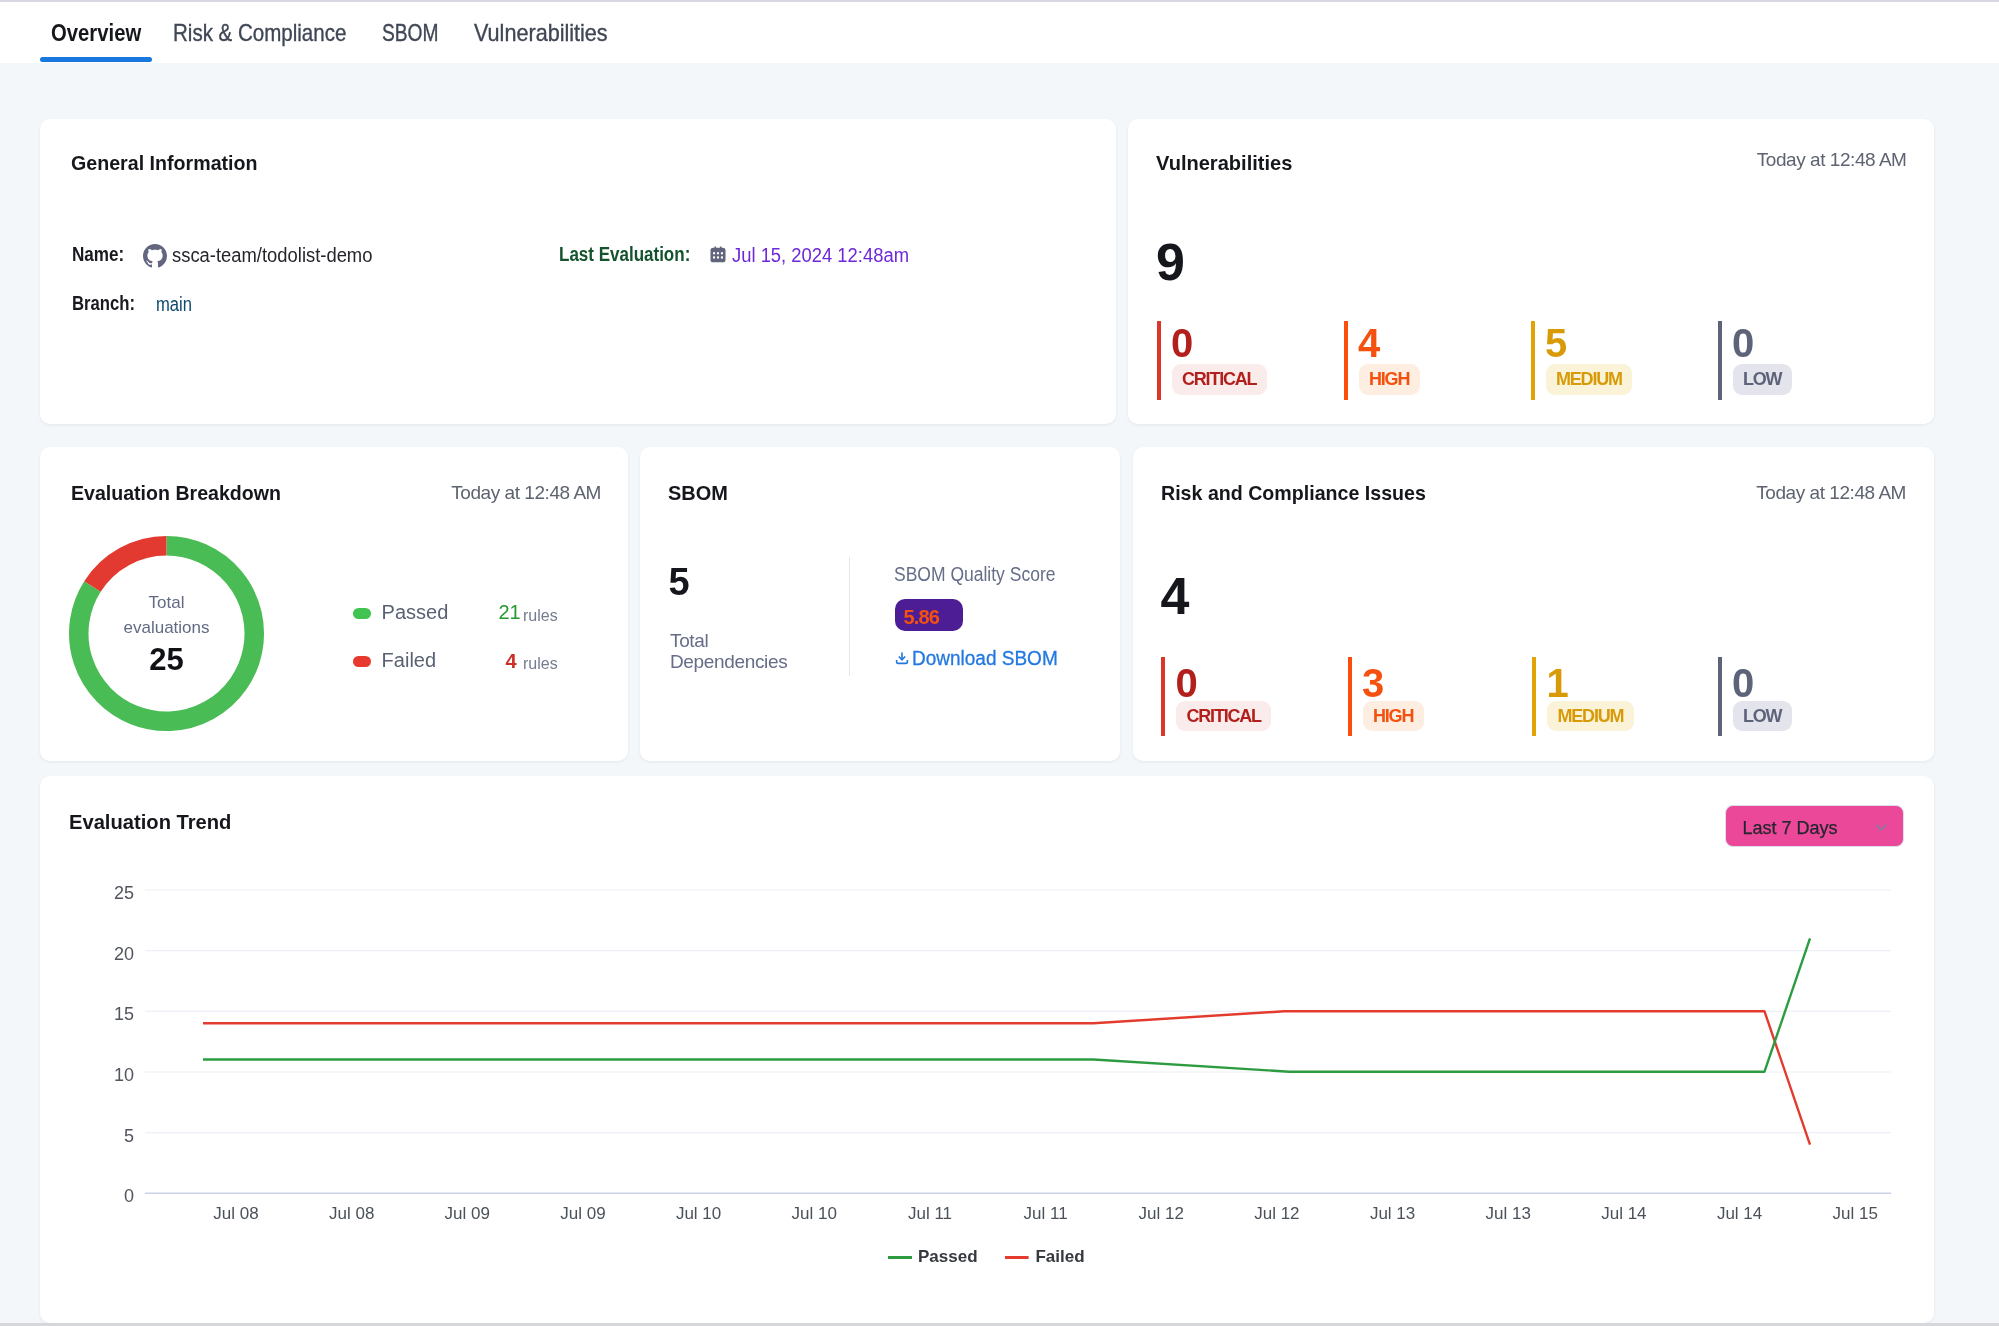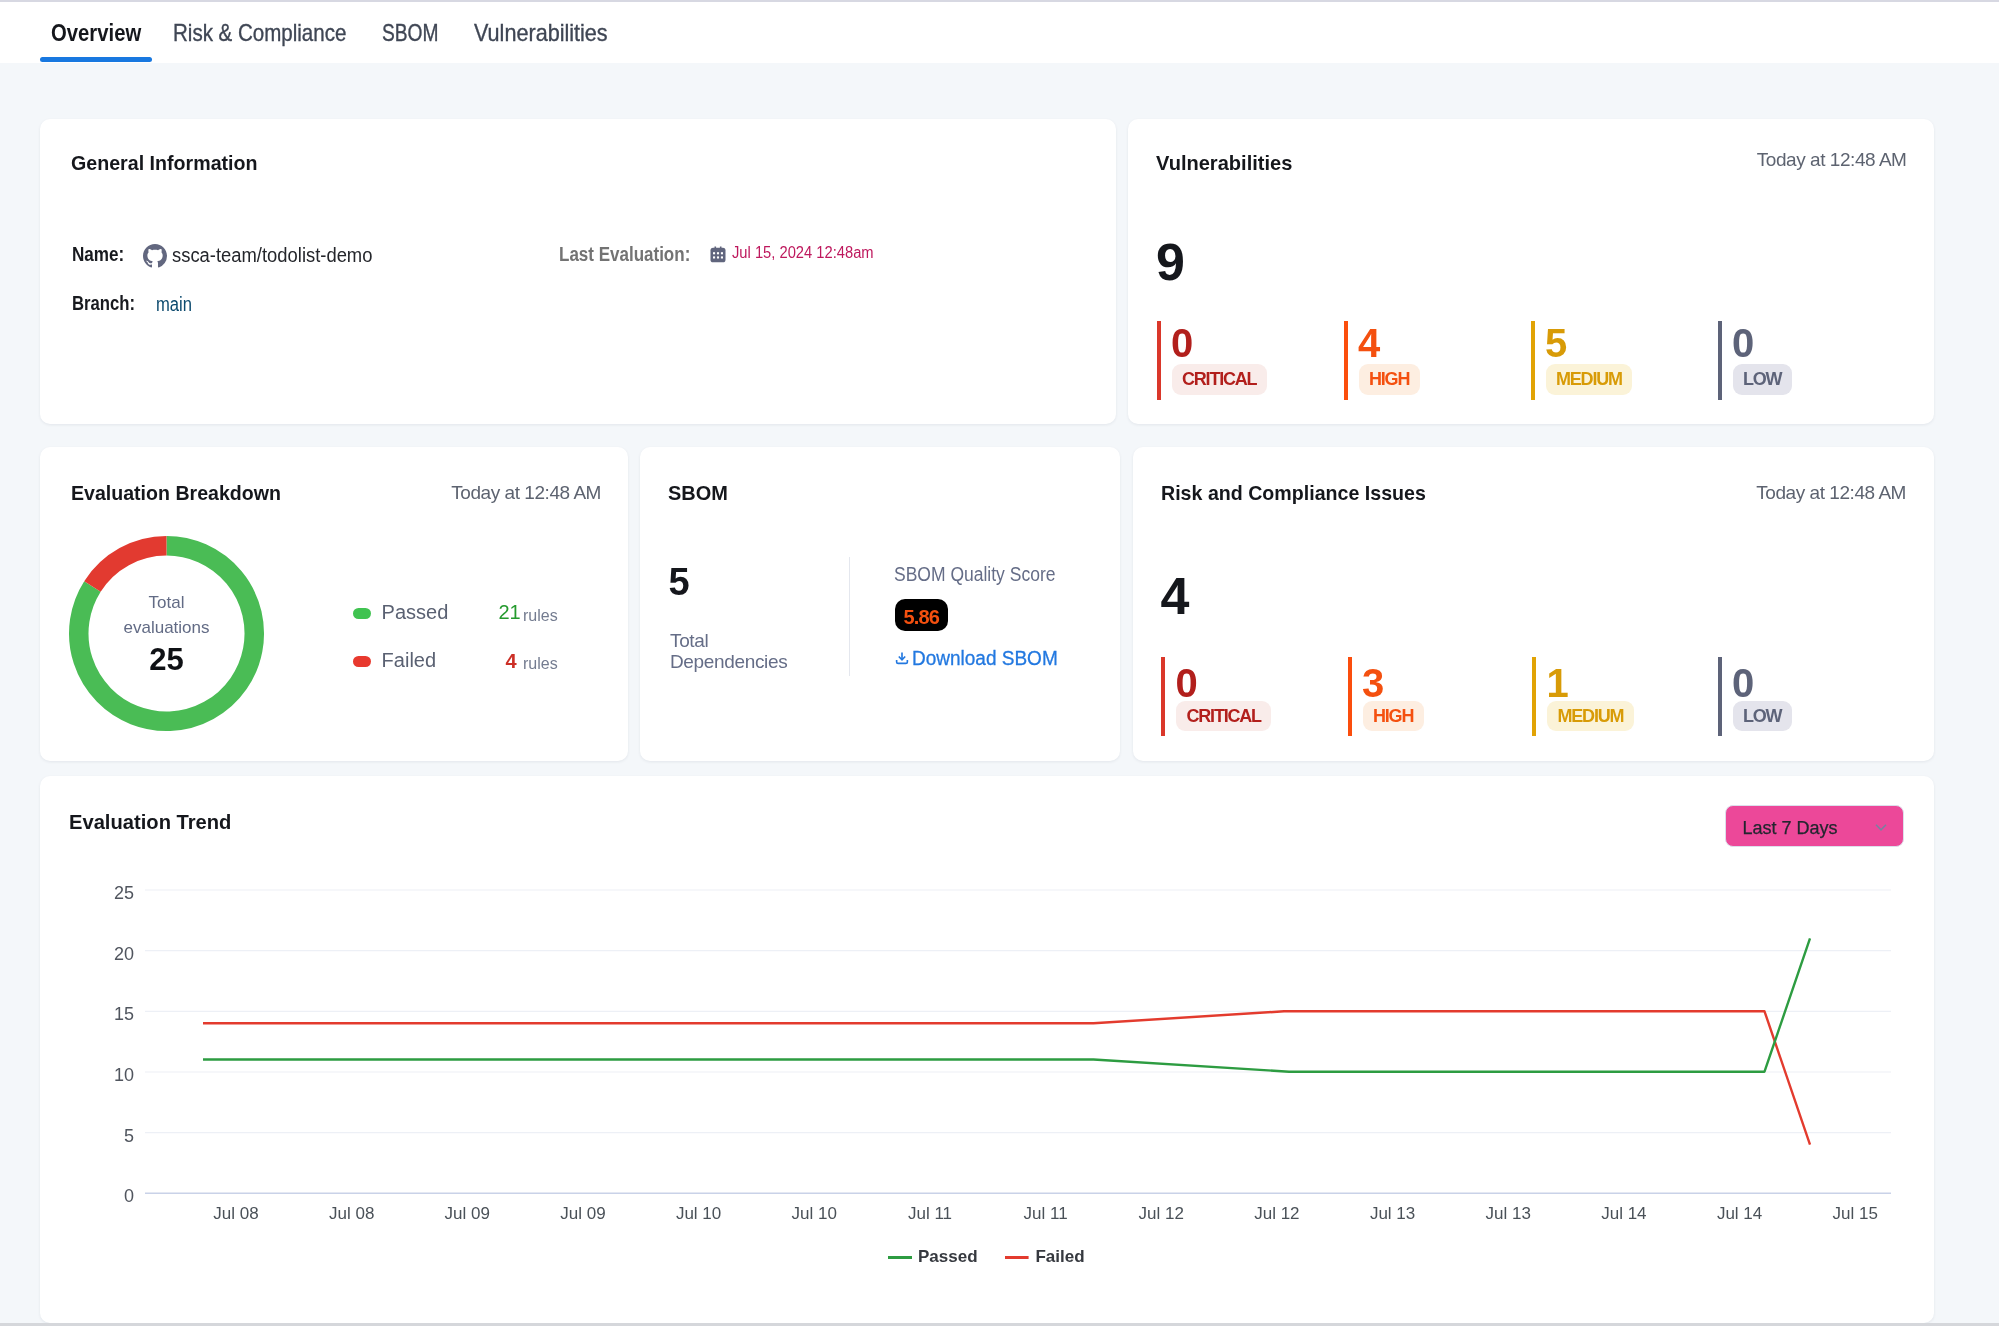--- a/index.html
+++ b/index.html
@@ -36,34 +36,34 @@
   <div class="tabline"></div>
 </div>
 
 <div class="card" style="left:40px; top:119px; width:1076px; height:305px;">
   <div class="ctitle" style="left:31px; top:33.3px;"><span class="sx" style="transform:scaleX(0.935);">General Information</span></div>
   <span class="abs" style="left:31.5px; top:125.3px; font-size:20px; font-weight:700; color:#181a1f;"><span class="sx" style="transform:scaleX(0.855);">Name:</span></span>
   <svg class="abs" style="left:103px; top:125px;" width="24" height="24" viewBox="0 0 16 16" fill="#62677f">
     <path d="M8 0C3.58 0 0 3.58 0 8c0 3.54 2.29 6.53 5.47 7.59.4.07.55-.17.55-.38 0-.19-.01-.82-.01-1.49-2.01.37-2.53-.49-2.69-.94-.09-.23-.48-.94-.82-1.13-.28-.15-.68-.52-.01-.53.63-.01 1.08.58 1.23.82.72 1.21 1.87.87 2.33.66.07-.52.28-.87.51-1.07-1.78-.2-3.64-.89-3.64-3.95 0-.87.31-1.59.82-2.15-.08-.2-.36-1.02.08-2.12 0 0 .67-.21 2.2.82.64-.18 1.32-.27 2-.27s1.36.09 2 .27c1.53-1.04 2.2-.82 2.2-.82.44 1.1.16 1.92.08 2.12.51.56.82 1.27.82 2.15 0 3.07-1.87 3.75-3.65 3.95.29.25.54.73.54 1.48 0 1.07-.01 1.93-.01 2.2 0 .21.15.46.55.38A8.01 8.01 0 0 0 16 8c0-4.42-3.58-8-8-8z"></path>
   </svg>
   <span class="abs" style="left:131.5px; top:126px; font-size:20px; color:#24262b;"><span class="sx" style="transform:scaleX(0.92);">ssca-team/todolist-demo</span></span>
-  <span class="abs" style="left:519px; top:125.3px; font-size:20px; font-weight:700; color:#737373;"><span class="sx" style="transform:scaleX(0.85);">Last Evaluation:</span></span>
+  <span class="abs" style="left:519px; top:125.3px; font-size:20px; font-weight:700; color:#14532d;"><span class="sx" style="transform:scaleX(0.85);">Last Evaluation:</span></span>
   <svg class="abs" style="left:669.5px; top:127px;" width="16" height="17" viewBox="0 0 16 17" fill="#60657d">
     <path d="M4.5 0.5 h1.6 v2 h-1.6 z M9.9 0.5 h1.6 v2 h-1.6 z"></path>
     <rect x="0.5" y="1.7" width="15" height="14.6" rx="2.6"></rect>
     <g fill="#ffffff">
       <rect x="3" y="6.2" width="2.1" height="2.1"></rect>
         <rect x="6.95" y="6.2" width="2.1" height="2.1"></rect>
         <rect x="10.9" y="6.2" width="2.1" height="2.1"></rect>
       <rect x="3" y="10.4" width="2.1" height="2.1"></rect>
         <rect x="6.95" y="10.4" width="2.1" height="2.1"></rect>
         <rect x="10.9" y="10.4" width="2.1" height="2.1"></rect>
     </g>
   </svg>
-  <span class="abs" style="left:691.5px; top:126px; font-size:16px; color:#be185d;"><span class="sx" style="transform:scaleX(0.92);">Jul 15, 2024 12:48am</span></span>
+  <span class="abs" style="left:691.5px; top:126px; font-size:20px; color:#6d28d9;"><span class="sx" style="transform:scaleX(0.92);">Jul 15, 2024 12:48am</span></span>
   <span class="abs" style="left:31.5px; top:174.3px; font-size:20px; font-weight:700; color:#181a1f;"><span class="sx" style="transform:scaleX(0.835);">Branch:</span></span>
   <span class="abs" style="left:115.5px; top:175px; font-size:20px; color:#0c4a6e;"><span class="sx" style="transform:scaleX(0.83);">main</span></span>
 </div>
 
 <div class="card" style="left:1128px; top:119px; width:806px; height:305px;">
   <div class="ctitle" style="left:27.5px; top:33.3px;"><span class="sx" style="transform:scaleX(0.955);">Vulnerabilities</span></div>
   <div class="cdate" style="right:27.5px; top:30.8px;">Today at 12:48 AM</div>
   <div class="bignum" style="left:28px; top:116.8px;">9</div>
   <div class="sev" style="left:28.5px; top:201.5px; border-color:#da372a;">
     <div class="sevnum c-crit">0</div>
@@ -101,21 +101,21 @@
   <span class="abs" style="left:465.4px; top:203.6px; font-size:20px; font-weight:700; color:#cc2f26;">4</span>
   <span class="abs" style="left:483px; top:209px; font-size:16px; color:#747c90;">rules</span>
 </div>
 
 <div class="card" style="left:640px; top:447px; width:480px; height:314px;">
   <div class="ctitle" style="left:28px; top:34.6px;"><span class="sx" style="transform:scaleX(0.95);">SBOM</span></div>
   <div class="bignum" style="left:28.5px; top:115.6px; font-size:38px;">5</div>
   <div class="abs" style="left:30px; top:184px; font-size:19px; color:#656d87; line-height:20.5px; letter-spacing:-0.35px;">Total<br>Dependencies</div>
   <div class="abs" style="left:209.3px; top:109.7px; width:1.2px; height:119.5px; background:#e4e7ee;"></div>
   <span class="abs" style="left:254.4px; top:117px; font-size:20px; color:#656d87;"><span class="sx" style="transform:scaleX(0.875);">SBOM Quality Score</span></span>
-  <div class="abs" style="left:255.4px; top:151.5px; width:53px; height:32.5px; background:#000000; border-radius:10px;">
+  <div class="abs" style="left:255.4px; top:151.5px; width:68px; height:32.5px; background:#4c1d95; border-radius:10px;">
     <span class="abs" style="left:8px; top:8px; font-size:20px; font-weight:700; color:#f4500f; letter-spacing:-0.8px; line-height:1;">5.86</span>
   </div>
   <svg class="abs" style="left:255.4px; top:204px;" width="14" height="14" viewBox="0 0 24 24" fill="none" stroke="#2278e0" stroke-width="2.8">
     <path d="M12 2.5v12"></path>
       <path d="M6.5 9.5l5.5 5.5 5.5-5.5"></path>
       <path d="M2.8 15.5v3.2c0 1.4 1.1 2.5 2.5 2.5h13.4c1.4 0 2.5-1.1 2.5-2.5v-3.2"></path>
   </svg>
   <span class="abs" style="left:272px; top:200.6px; font-size:20px; color:#2278e0; -webkit-text-stroke:0.3px #2278e0;"><span class="sx" style="transform:scaleX(0.95);">Download SBOM</span></span>
 </div>
 

